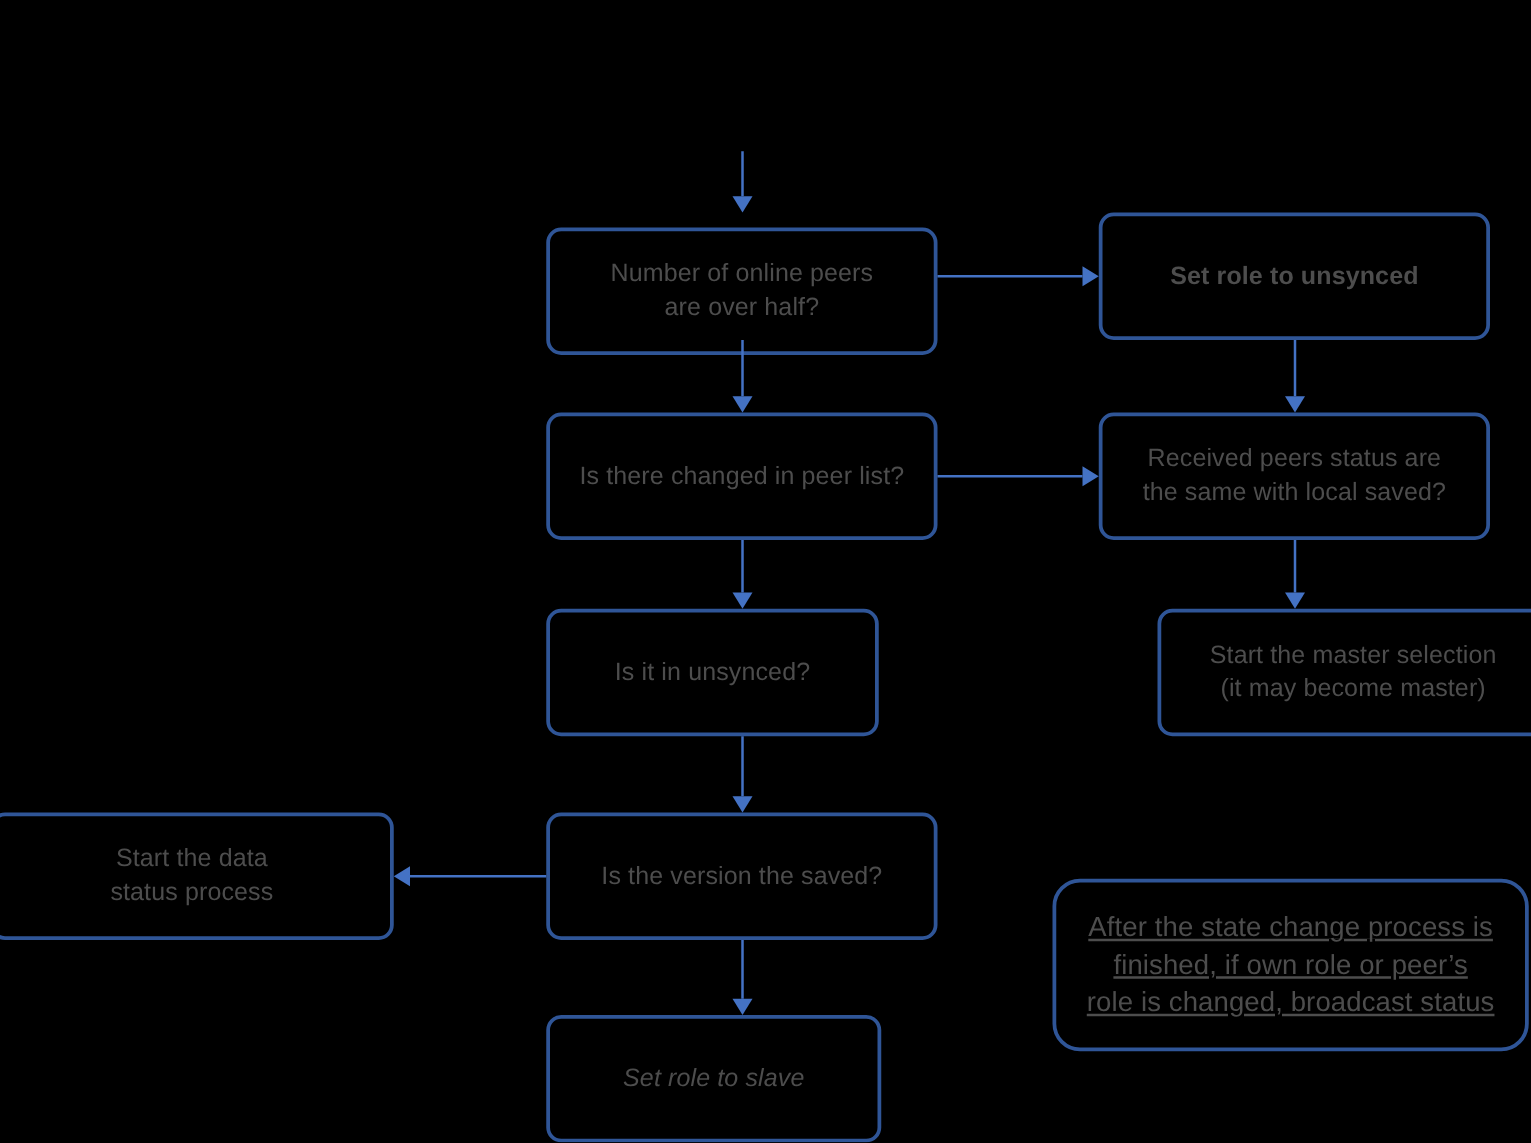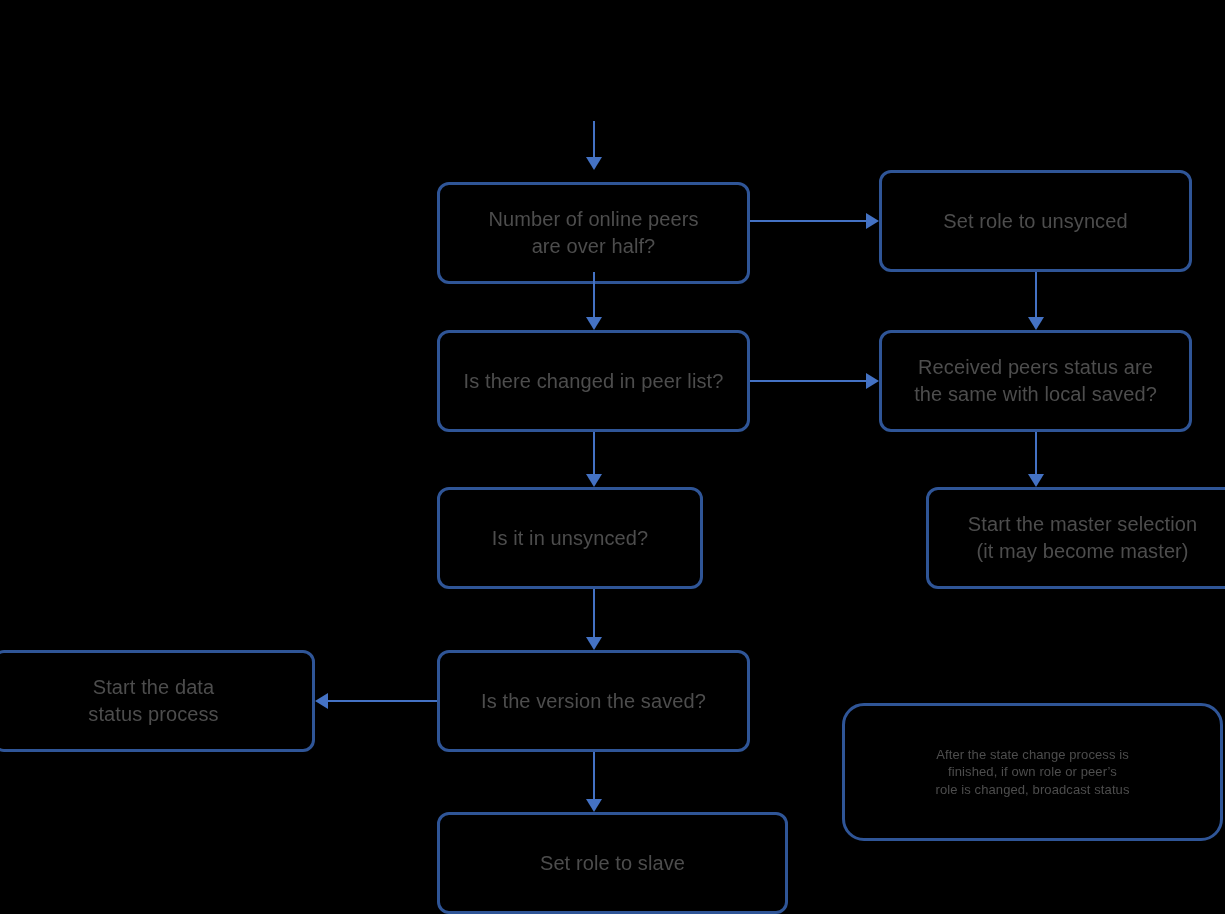--- a/index.html
+++ b/index.html
@@ -30,21 +30,22 @@
     text-align: center;
     color: #4d4d4d;
     font-size: 20px;
     line-height: 1.35;
     padding: 4px 10px;
     white-space: pre-line;
     letter-spacing: 0.1px;
   }
   .node.note {
     border-radius: 22px;
-    font-size: 13px;
+    font-size: 22px;
+    text-decoration: underline;
   }
   .node .label {
     display: block;
     white-space: pre-line;
   }
   .edge {
     position: absolute;
     background: #4472c4;
   }
   .edge.v { width: 2px; }
@@ -69,34 +70,34 @@
     border-bottom: 8px solid transparent;
     border-right: 13px solid #4472c4;
   }
 </style>
 </head>
 <body>
 
 <div id="canvas">
     <div class="node" style="left: 437px; top: 170px; width: 313px; height: 102px; margin-top: 12px;"><span class="label">Number of online peers
 are over half?</span></div>
-    <div class="node" style="left: 879px; top: 170px; width: 313px; height: 102px;"><span class="label">Set role to unsynced</span></div>
+    <div class="node" style="left: 879px; top: 170px; width: 313px; height: 102px; font-weight: bold;"><span class="label">Set role to unsynced</span></div>
     <div class="node" style="left: 437px; top: 330px; width: 313px; height: 102px;"><span class="label">Is there changed in peer list?</span></div>
     <div class="node" style="left: 879px; top: 330px; width: 313px; height: 102px;"><span class="label">Received peers status are
 the same with local saved?</span></div>
     <div class="node" style="left: 437px; top: 487px; width: 266px; height: 102px;"><span class="label">Is it in unsynced?</span></div>
     <div class="node" style="left: 926px; top: 487px; width: 313px; height: 102px;"><span class="label">Start the master selection
 (it may become master)</span></div>
     <div class="node" style="left: -8px; top: 650px; width: 323px; height: 102px;"><span class="label">Start the data
 status process</span></div>
     <div class="node" style="left: 437px; top: 650px; width: 313px; height: 102px;"><span class="label">Is the version the saved?</span></div>
     <div class="node note" style="left: 842px; top: 703px; width: 381px; height: 138px;"><span class="label">After the state change process is
 finished, if own role or peer’s
 role is changed, broadcast status</span></div>
-    <div class="node" style="left: 437px; top: 812px; width: 351px; height: 102px;"><span class="label">Set role to slave</span></div>
+    <div class="node" style="left: 437px; top: 812px; width: 268px; height: 102px; font-style: italic;"><span class="label">Set role to slave</span></div>
     <div class="edge v" style="left: 592.5px; top: 121px; height: 36px;"></div>
     <div class="arrowhead down" style="left: 585.5px; top: 157px;"></div>
     <div class="edge h" style="left: 750px; top: 220px; width: 116px;"></div>
     <div class="arrowhead right" style="left: 866px; top: 213px;"></div>
     <div class="edge v" style="left: 592.5px; top: 272px; height: 45px;"></div>
     <div class="arrowhead down" style="left: 585.5px; top: 317px;"></div>
     <div class="edge v" style="left: 1034.5px; top: 272px; height: 45px;"></div>
     <div class="arrowhead down" style="left: 1027.5px; top: 317px;"></div>
     <div class="edge h" style="left: 750px; top: 380px; width: 116px;"></div>
     <div class="arrowhead right" style="left: 866px; top: 373px;"></div>

